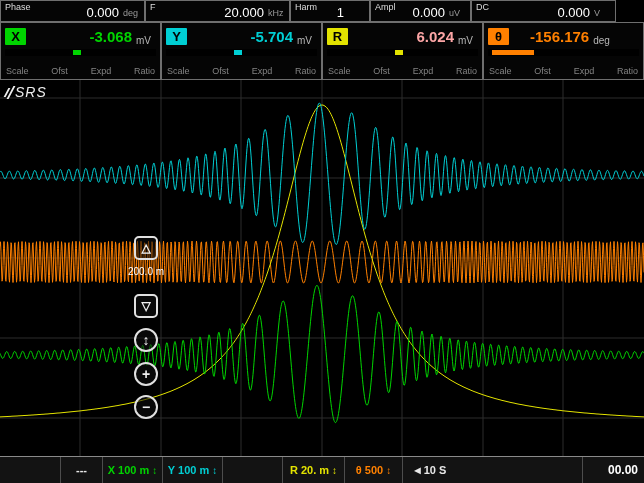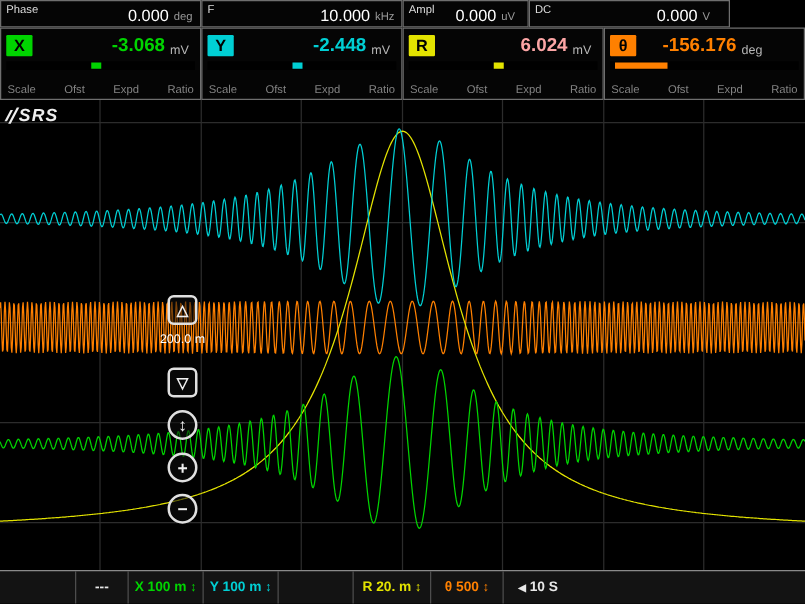--- a/index.html
+++ b/index.html
@@ -2,42 +2,42 @@
 <html><head>
 <meta charset="utf-8">
 <style>
   html,body{margin:0;padding:0;background:#000;}
   body{width:644px;height:483px;font-family:"Liberation Sans",sans-serif;color:#fff;overflow:hidden;}
   .screen{position:relative;width:644px;height:483px;background:#000;}
 
   
   .top-row{display:flex;height:22px;}
   .field{box-sizing:border-box;border:1px solid #6f6f6f;background:#050505;display:flex;padding:1px 5px 2px 4px;}
-  .f0,.f1,.f4{width:161px}.f2{width:80px}.f3{width:101px}
+  .f0,.f1,.f4{width:145px}.f2{width:80px}.f3{width:101px}
   .field .lbl{font-size:9px;color:#ddd;align-self:flex-start;}
   .field .val{margin-left:auto;align-self:flex-end;font-size:13px;font-weight:normal;color:#fff;line-height:13px;}
   .field .unit{align-self:flex-end;font-size:9px;color:#9a9a9a;margin-left:4px;min-width:16px;line-height:11px;}
 
   
   .ch-row{display:flex;height:58px;}
   .channel{width:161px;box-sizing:border-box;border:1px solid #6f6f6f;background:#050505;display:flex;flex-direction:column;padding:2px 4px;}
   .ch-top{display:flex;align-items:center;height:22px;}
   .ch-letter{width:21px;height:17px;color:#000;font-weight:bold;font-size:13px;display:flex;align-items:center;justify-content:center;border-radius:1px;}
   .ch-value{margin-left:auto;font-size:15px;font-weight:bold;line-height:15px;}
   .ch-unit{font-size:10px;color:#b8b8b8;margin-left:4px;align-self:flex-end;min-width:20px;padding-bottom:1px;}
   .ch-indicator{position:relative;height:7px;background:#000;margin:2px 0 1px 0;}
   .ch-marker{position:absolute;top:1px;height:5px;left:45%;width:8px;}
   .channel.theta .ch-marker{left:4px;width:42px;}
   .ch-buttons{display:flex;justify-content:space-between;font-size:9px;color:#848484;margin-top:auto;padding:0 1px 1px 1px;align-items:center;}
   .ch-buttons span{cursor:default;}
 
   
   .scope{position:absolute;left:0;top:80px;width:644px;height:376px;background:#000;}
   .scope svg{position:absolute;left:0;top:0;}
-  .logo{position:absolute;left:6px;top:4px;display:flex;align-items:center;font-style:italic;font-weight:bold;font-size:14px;color:#eee;letter-spacing:1px;}
+  .logo{position:absolute;left:6px;top:4px;display:flex;align-items:center;font-style:italic;font-weight:normal;font-size:14px;color:#eee;letter-spacing:1px;}
   .sl{display:inline-block;width:2px;background:#eee;transform:skewX(-28deg);margin-right:2px;}
   .s1{height:9px;}.s2{height:13px;margin-right:3px;}
 
   .ovl-btn{position:absolute;width:24px;height:24px;box-sizing:border-box;border:2px solid #e0e0e0;border-radius:5px;
     background:rgba(15,15,15,.55);color:#f0f0f0;display:flex;align-items:center;justify-content:center;
     font-size:12px;font-weight:bold;cursor:pointer;}
   .circle{border-radius:50%;font-size:14px;}
   .b-up{left:134px;top:156px;}
   .b-down{left:134px;top:214px;}
   .b-auto{left:134px;top:248px;}
@@ -67,22 +67,27 @@
 <div class="screen">
 
   <div class="top-row">
     <div class="field f0">
       <span class="lbl">Phase</span>
       <span class="val">0.000</span>
       <span class="unit">deg</span>
     </div>
     <div class="field f1">
       <span class="lbl">F</span>
-      <span class="val">10.000</span>
+      <span class="val">20.000</span>
       <span class="unit">kHz</span>
+    </div>
+    <div class="field f2">
+      <span class="lbl">Harm</span>
+      <span class="val">1</span>
+      <span class="unit"></span>
     </div>
     <div class="field f3">
       <span class="lbl">Ampl</span>
       <span class="val">0.000</span>
       <span class="unit">uV</span>
     </div>
     <div class="field f4">
       <span class="lbl">DC</span>
       <span class="val">0.000</span>
       <span class="unit">V</span>
@@ -102,21 +107,21 @@
       <div class="ch-buttons">
         <span>Scale</span>
         <span>Ofst</span>
         <span>Expd</span>
         <span>Ratio</span>
       </div>
     </div>
     <div class="channel">
       <div class="ch-top">
         <span class="ch-letter" style="background: rgb(0, 207, 212);">Y</span>
-        <span class="ch-value" style="color: rgb(0, 207, 212);">-2.448</span>
+        <span class="ch-value" style="color: rgb(0, 207, 212);">-5.704</span>
         <span class="ch-unit">mV</span>
       </div>
       <div class="ch-indicator">
           <span class="ch-marker" style="background: rgb(0, 207, 212);"></span>
         </div>
       <div class="ch-buttons">
         <span>Scale</span>
         <span>Ofst</span>
         <span>Expd</span>
         <span>Ratio</span>
@@ -210,15 +215,16 @@
     </div>
     <div class="cell scale scale-t" style="color: rgb(255, 128, 0);">
       <span>θ</span>
       <span>500</span>
       <span class="s-arrow">↕</span>
     </div>
     <div class="cell tb">
       <span class="tb-arrow">◀</span>
       <span>10 S</span>
     </div>
+    <div class="cell time">00.00</div>
   </div>
 
 </div>
 
 </body></html>

